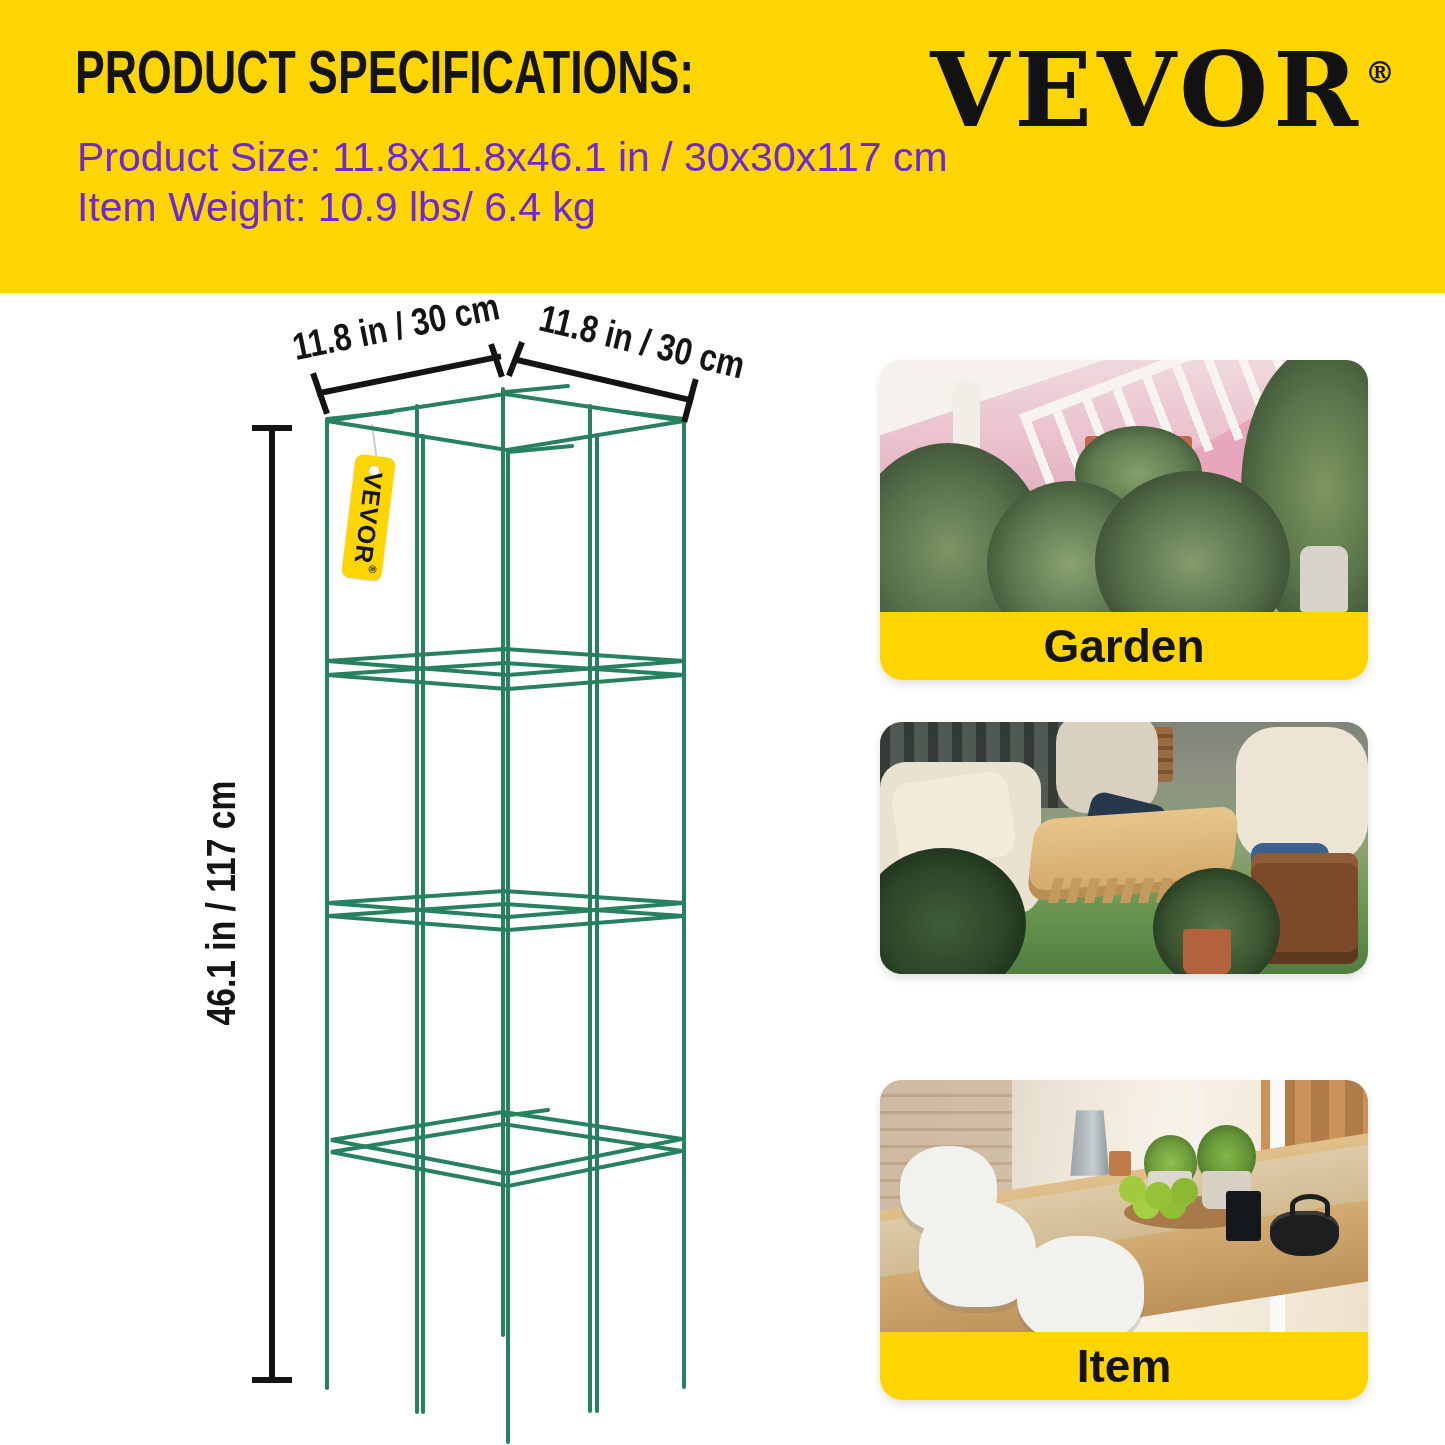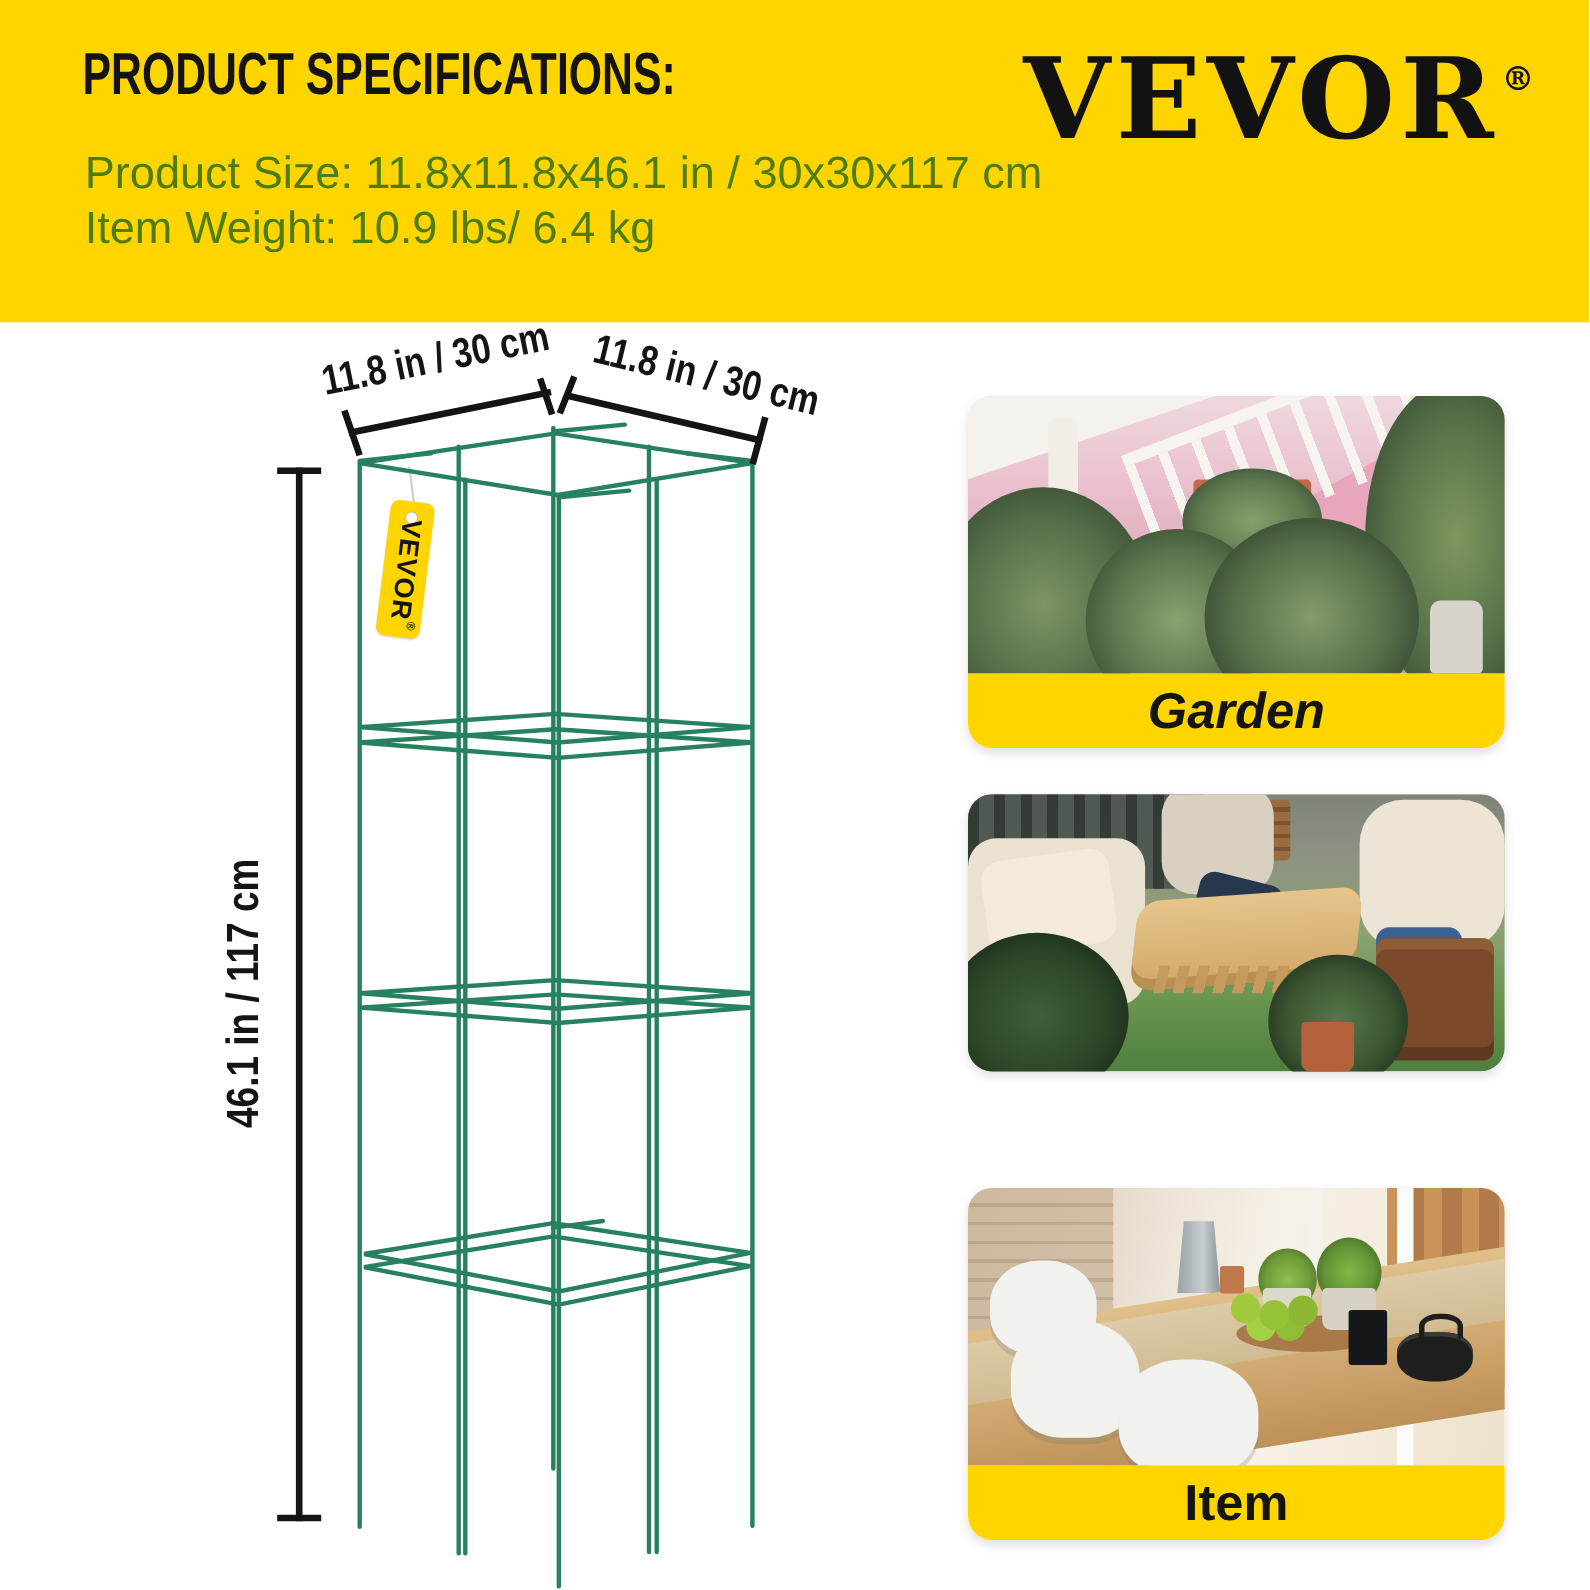--- a/index.html
+++ b/index.html
@@ -1,24 +1,24 @@
 <!DOCTYPE html>
 <html><head>
 <meta charset="utf-8">
 <style>
   html,body{margin:0;padding:0;background:#ffffff;}
   #canvas{position:relative;width:1445px;height:1445px;background:#ffffff;overflow:hidden;
           font-family:"Liberation Sans",sans-serif;color:#141414;}
 
   
   .header-band{position:absolute;left:0;top:0;width:1445px;height:293px;background:#FFD500;}
-  .page-title{position:absolute;left:75px;top:36px;font-size:54px;font-weight:800;
+  .page-title{position:absolute;left:75px;top:36px;font-size:62px;font-weight:800;
               letter-spacing:0px;white-space:nowrap;}
   .page-title .squeeze{display:inline-block;transform:scaleX(.72);transform-origin:left center;}
-  .spec-line{position:absolute;left:77px;font-size:41px;font-weight:400;white-space:nowrap;color:#4d7c0f;}
+  .spec-line{position:absolute;left:77px;font-size:41px;font-weight:400;white-space:nowrap;color:#6d28d9;}
   .spec-size{top:134px;}
   .spec-weight{top:184px;}
   .brand-logo{position:absolute;top:30px;right:52px;font-family:"DejaVu Serif",serif;
               font-weight:bold;font-size:102px;letter-spacing:5px;color:#121212;white-space:nowrap;}
   .brand-logo sup{font-size:30px;letter-spacing:0;position:relative;top:-8px;left:2px;}
 
   
   .dim-label{position:absolute;font-weight:700;font-size:38px;white-space:nowrap;color:#141414;}
   .dim-left {left:396px;top:327px;transform:translate(-50%,-50%) rotate(-11.5deg) scaleX(.82);}
   .dim-right{left:642px;top:342px;transform:translate(-50%,-50%) rotate(13.5deg) scaleX(.82);}
@@ -34,21 +34,21 @@
   .tag-text{position:absolute;left:50%;top:54%;transform:translate(-50%,-50%) rotate(90deg);
             font-weight:bold;font-size:25px;letter-spacing:1px;color:#141414;white-space:nowrap;}
   .tag-text sup{font-size:11px;position:relative;top:-6px;}
 
   
   .card{position:absolute;left:880px;width:488px;border-radius:22px;overflow:hidden;
         box-shadow:0 4px 10px rgba(0,0,0,.13);}
   .card .photo{position:relative;width:100%;height:252px;overflow:hidden;}
   .card .bar{width:100%;height:68px;background:#FFD500;text-align:center;line-height:68px;
              font-size:46px;font-weight:bold;color:#141414;}
-  .card1{top:360px;font-style:italic;} .card2{top:722px;} .card3{top:1080px;}
+  .card1{top:360px;} .card2{top:722px;} .card3{top:1080px;}
   .ph{position:absolute;} 
 
   
   .g-base{inset:0;background:linear-gradient(180deg,#efd9dd 0%,#e9bcc9 38%,#deadbd 62%,#cbb4ae 80%,#a8a791 100%);}
   .g-roof{left:0;top:0;width:46%;height:30%;background:#f5f1ec;clip-path:polygon(0 0,100% 0,0 100%);}
   .g-stair{left:30%;top:6%;width:56%;height:66%;background:#e7a6bb;clip-path:polygon(0 100%,100% 10%,100% 100%);}
   .g-rail{left:30%;top:-4%;width:70%;height:36%;transform:rotate(-21deg);
           background:repeating-linear-gradient(90deg,#f7f3ef 0 9px,rgba(255,255,255,0) 9px 32px);
           border-top:11px solid #f7f3ef;}
   .g-col{left:15%;top:8%;width:5.5%;height:62%;background:#f2eee7;border-radius:8px;}

